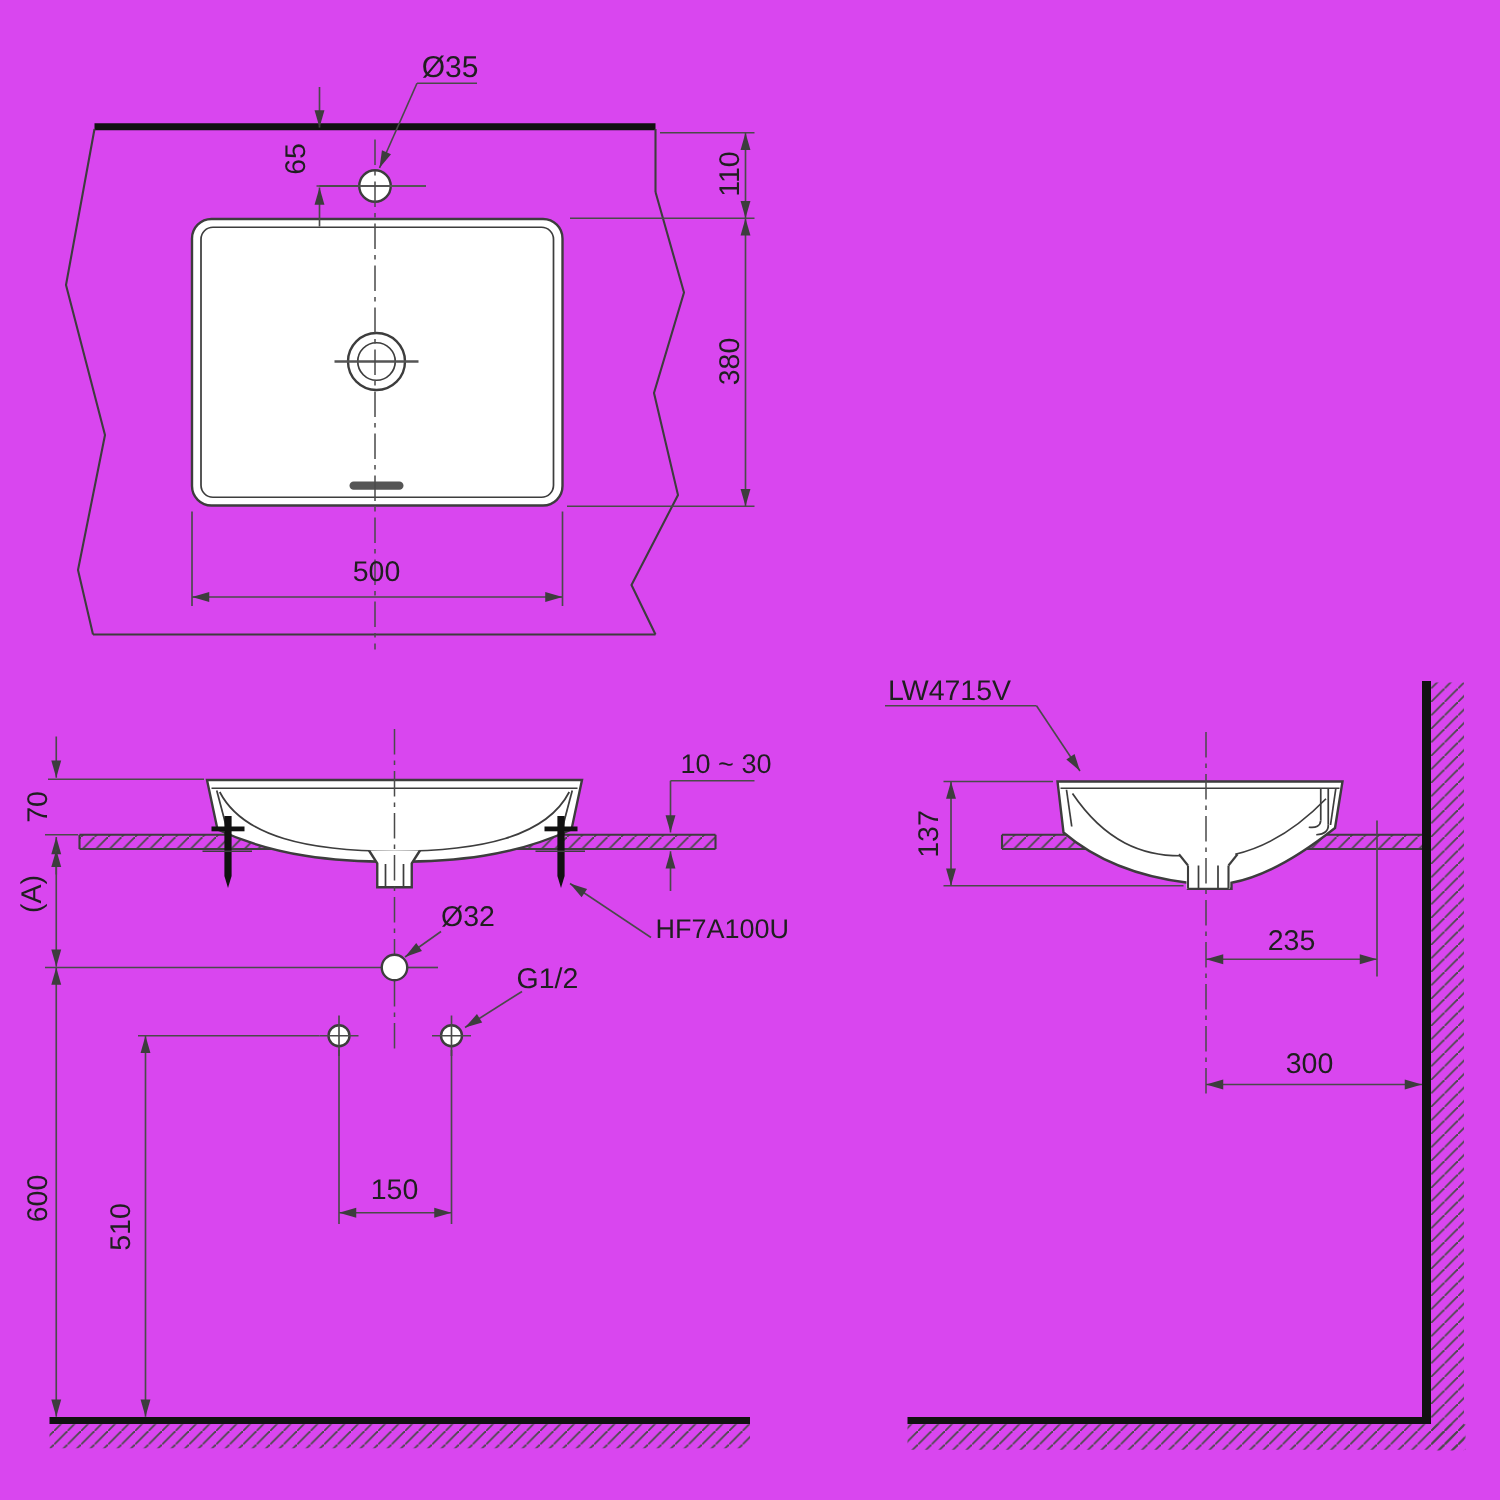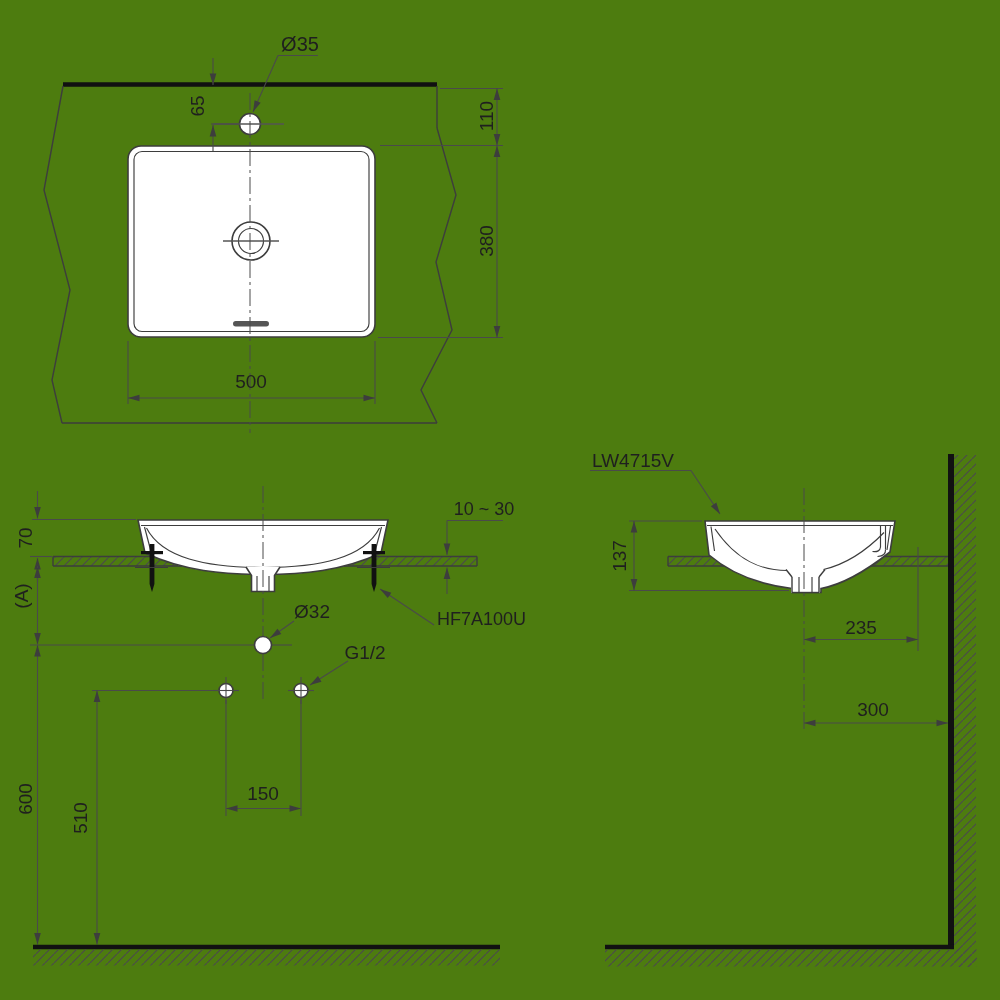--- a/index.html
+++ b/index.html
@@ -1,16 +1,16 @@
 <!DOCTYPE html>
 <html><head>
 <meta charset="utf-8">
 <style>
   html,body{margin:0;padding:0;background:#ffffff;}
-  .page{position:relative;width:1000px;height:1000px;background:#4d7c0f;overflow:hidden;}
+  .page{position:relative;width:1000px;height:1000px;background:#d946ef;overflow:hidden;}
   svg text{font-family:"Liberation Sans","DejaVu Sans",sans-serif;fill:#1f1f1f;}
   .t19{font-size:19px;}
   .t20{font-size:20px;}
   .t18{font-size:18px;}
   .thin{stroke:#4a4a4a;stroke-width:1.1;fill:none;}
   .med{stroke:#3d3d3d;stroke-width:1.4;fill:none;}
   .outline{stroke:#3d3d3d;stroke-width:1.6;fill:#ffffff;}
   .detail{stroke:#3d3d3d;stroke-width:1.15;fill:none;}
   .thick{stroke:#111111;stroke-width:4.6;fill:none;}
   .cl{stroke:#4a4a4a;stroke-width:1;fill:none;stroke-dasharray:17 4 3 4;}

